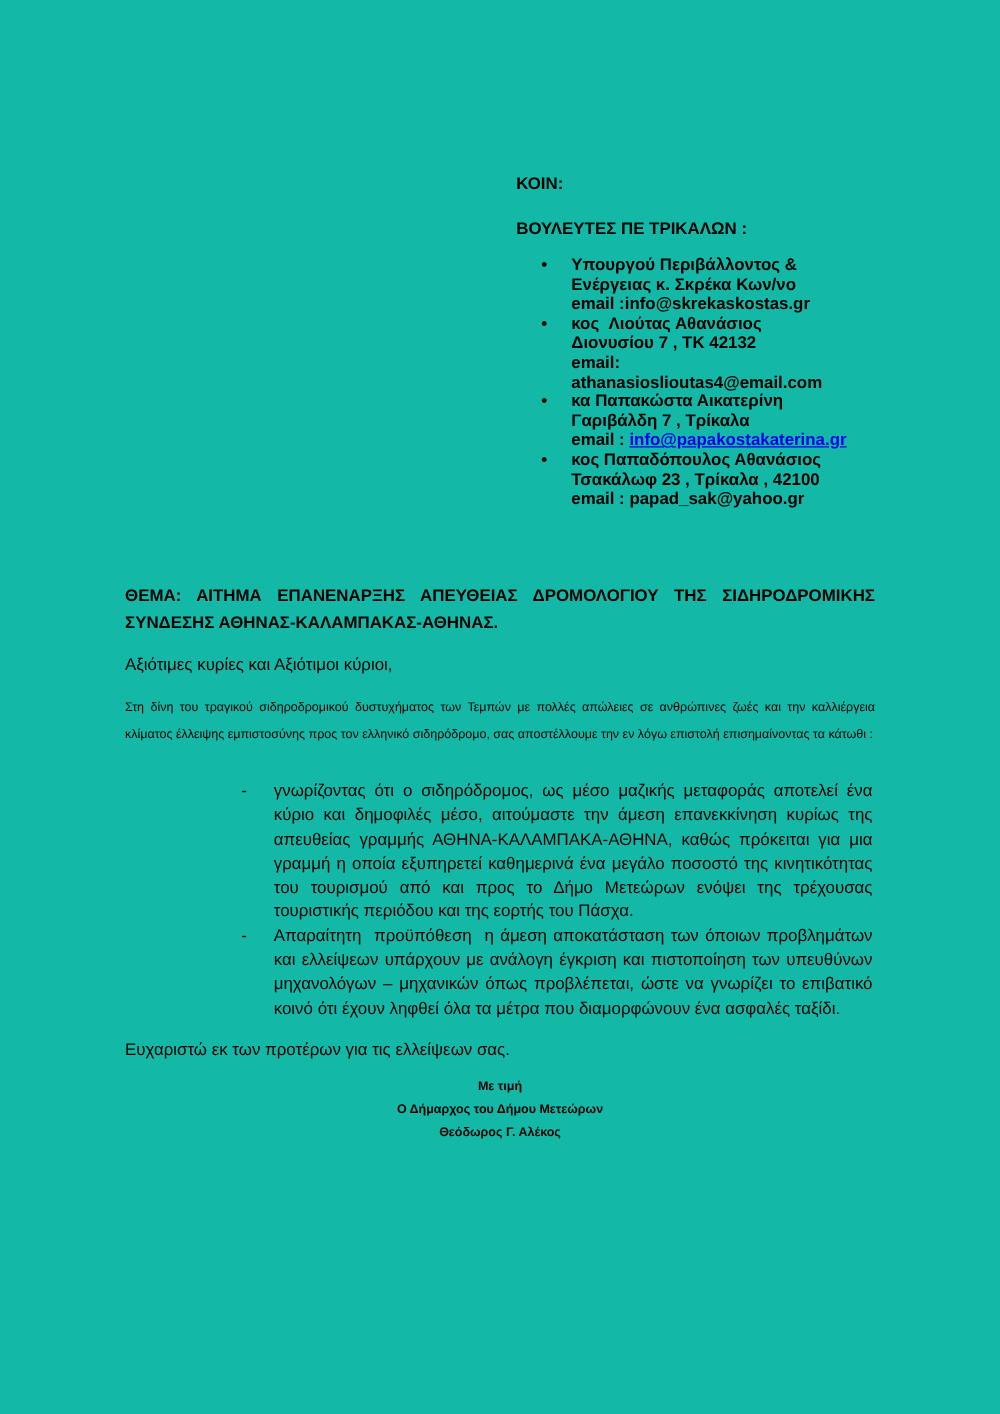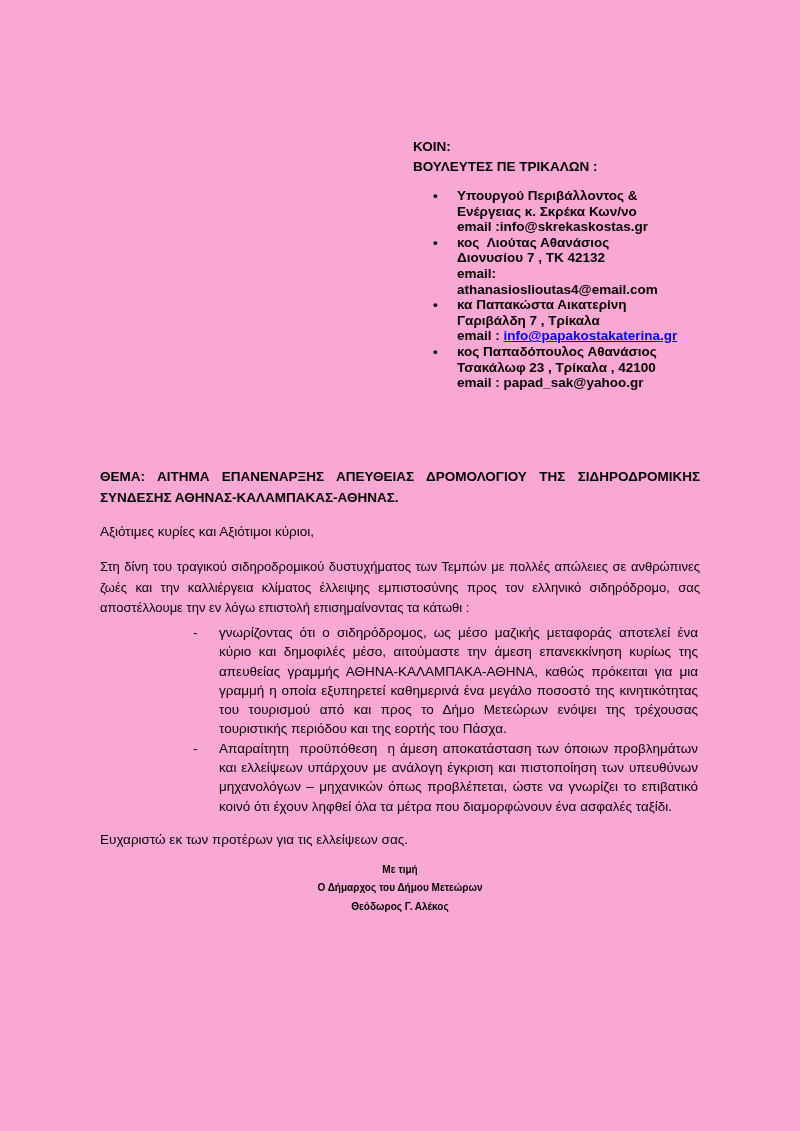--- a/index.html
+++ b/index.html
@@ -5,34 +5,34 @@
   * { margin: 0; padding: 0; box-sizing: border-box; }
   html, body { background: #ffffff; }
   body {
     width: 800px; height: 1131px;
     font-family: "Liberation Sans", sans-serif;
     color: #000000;
   }
   .page {
     position: relative;
     width: 800px; height: 1131px;
-    background: #f9a8d4;
+    background: #14b8a6;
     overflow: hidden;
   }
 
   
   .cc-block {
     position: absolute;
     left: 413px; top: 139px;
     width: 290px;
     font-weight: bold;
     font-size: 13.5px;
   }
   .cc-label { line-height: 16px; }
-  .cc-heading { margin-top: 4px; line-height: 16px; }
+  .cc-heading { margin-top: 20px; line-height: 16px; }
   .recipient-list { list-style: none; margin-top: 13px; }
   .recipient { position: relative; padding-left: 44px; line-height: 15.6px; }
   .bullet-marker { position: absolute; left: 20px; top: 0; }
   .recipient-line { white-space: nowrap; }
   .email-link {
     color: var(--link-color, #0000EE);
     text-decoration: underline;
     font-weight: bold;
   }
 
@@ -47,21 +47,21 @@
 
   
   .salutation {
     position: absolute;
     left: 100px; top: 522px; width: 600px;
     font-size: 13.5px; line-height: 20.6px;
   }
   .intro {
     position: absolute;
     left: 100px; top: 557px; width: 600px;
-    font-size: 13px; line-height: 20.6px;
+    font-size: 10px; line-height: 20.6px;
     text-align: justify;
   }
   .points {
     position: absolute;
     left: 193px; top: 623px; width: 505px;
     font-size: 13.5px; line-height: 19.3px;
   }
   .point { position: relative; padding-left: 26px; text-align: justify; }
   .dash-marker { position: absolute; left: 0; top: 0; }
   .closing {

